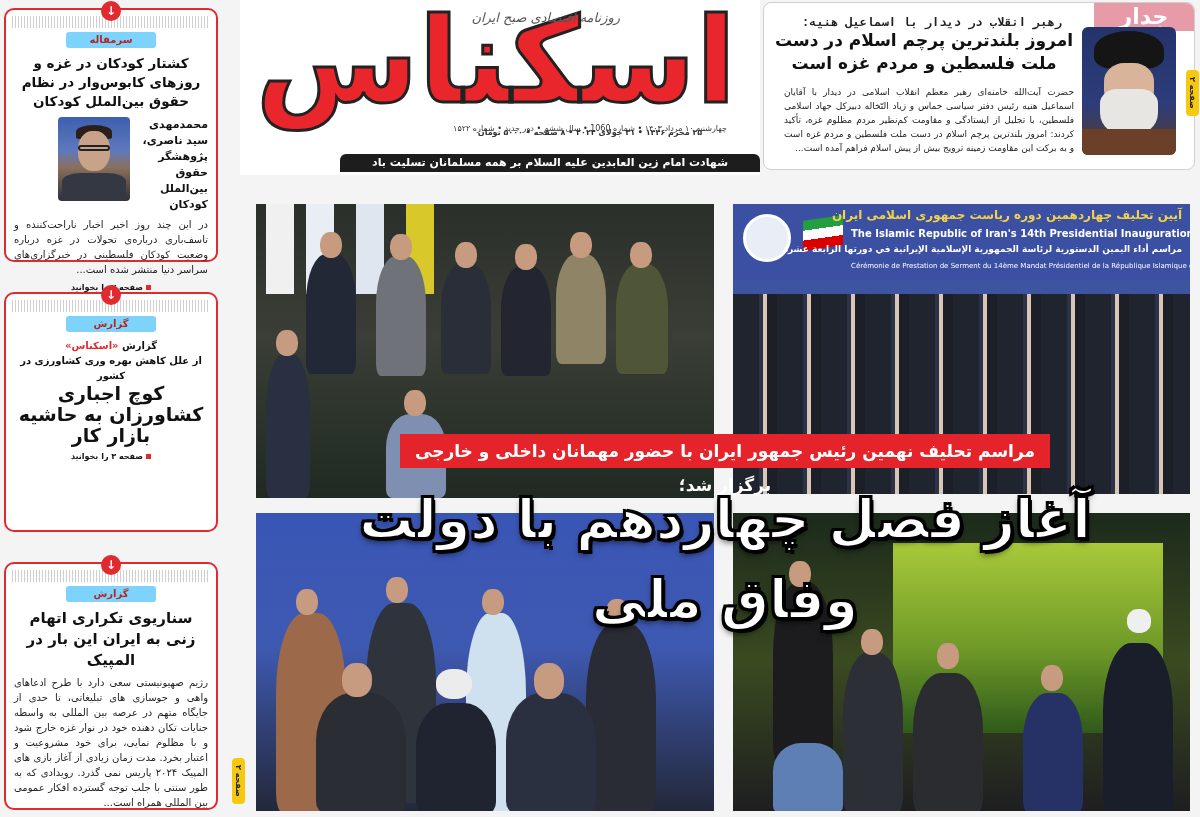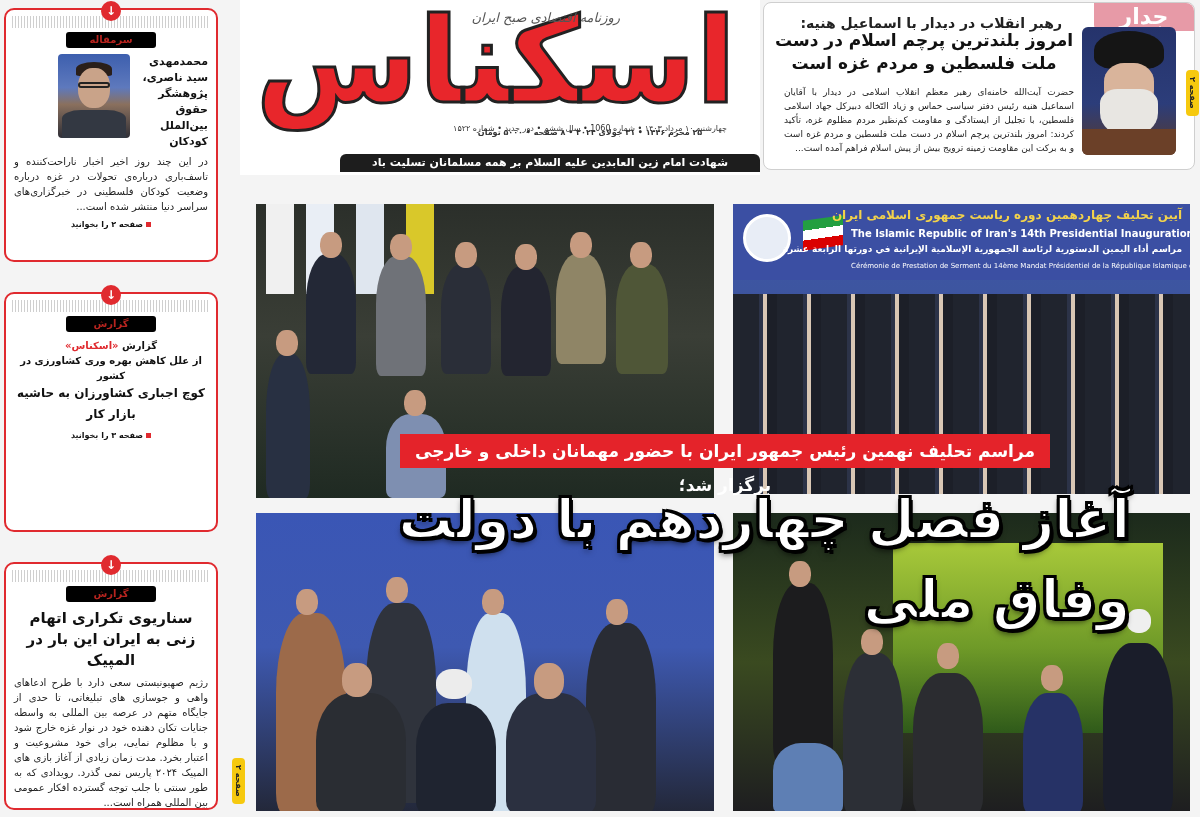--- a/index.html
+++ b/index.html
@@ -16,21 +16,21 @@
     content: ""; position: absolute; left: 6px; right: 6px; top: 6px; height: 12px;
     background: repeating-linear-gradient(90deg, #cfcfcf 0 1px, transparent 1px 3px);
   }
   .box-arrow {
     position: absolute; top: -9px; left: 50%; transform: translateX(-50%);
     width: 20px; height: 20px; border-radius: 50%; background: #e02a2f;
     color: #fff; font-size: 12px; line-height: 20px; text-align: center; font-weight: bold;
   }
   .box-tag {
     display: block; margin: 0 auto 6px auto; width: 90px; height: 16px;
-    background: #000000; border-radius: 3px; text-align: center;
+    background: #7dd3fc; border-radius: 3px; text-align: center;
     font-size: 10px; line-height: 16px; color: #b8241f; font-weight: bold; position: relative;
   }
   .box-title { font-family: "DejaVu Sans", sans-serif; font-weight: bold; text-align: center; font-size: 13.5px; line-height: 19px; color: #111; }
   .box-pre { text-align: center; font-size: 10px; font-weight: bold; line-height: 15px; }
   .box-pre .red { color: #e02a2f; }
   .box-body { font-size: 10px; line-height: 15px; text-align: justify; color: #222; margin-top: 4px; }
   .box-more { text-align: center; font-size: 8px; font-weight: bold; margin-top: 6px; color: #111; }
   .box-more .dot { display: inline-block; width: 5px; height: 5px; background: #e02a2f; margin-left: 3px; vertical-align: middle; }
 
   .author-row { display: flex; flex-direction: row; gap: 6px; margin-top: 6px; padding-left: 44px; }
@@ -79,21 +79,21 @@
     text-align: center; line-height: 28px;
   }
   .lead-portrait {
     position: absolute; right: 18px; top: 24px; width: 94px; height: 128px; border-radius: 6px;
     background: linear-gradient(180deg, #25336b 0%, #2c3d7a 60%, #5a3a2a 100%); overflow: hidden;
   }
   .lead-portrait .turban { position: absolute; left: 12px; top: 4px; width: 70px; height: 38px; border-radius: 50% 50% 30% 30%; background: #151515; }
   .lead-portrait .face { position: absolute; left: 22px; top: 36px; width: 50px; height: 46px; border-radius: 40%; background: #d9b49b; }
   .lead-portrait .beard { position: absolute; left: 18px; top: 62px; width: 58px; height: 48px; border-radius: 30% 30% 50% 50%; background: #e8e6e2; }
   .lead-portrait .robe { position: absolute; left: 0; bottom: 0; width: 94px; height: 26px; background: #6b4028; }
-  .lead-kicker { position: absolute; right: 132px; top: 12px; font-size: 14px; font-weight: bold; color: #222; }
+  .lead-kicker { position: absolute; right: 132px; top: 12px; font-size: 12px; font-weight: bold; color: #222; font-family: Liberation Mono, monospace; }
   .lead-title { position: absolute; right: 120px; top: 26px; width: 300px; text-align: center; font-size: 17px; font-weight: bold; line-height: 23px; color: #111; }
   .lead-body { position: absolute; right: 120px; top: 82px; width: 290px; font-size: 9px; line-height: 14px; text-align: justify; color: #222; }
 
   
   .photo { position: absolute; overflow: hidden; }
   .photo-tl { left: 256px; top: 204px; width: 458px; height: 294px; background: linear-gradient(180deg, #2b2f2a 0%, #3a3e36 45%, #1f2a22 100%); }
   .photo-tr { left: 733px; top: 204px; width: 457px; height: 290px; background: linear-gradient(180deg, #3e57a8 0%, #3d55a0 30%, #2a3666 100%); }
   .photo-bl { left: 256px; top: 513px; width: 458px; height: 298px; background: linear-gradient(180deg, #3a56b5 0%, #3e59b1 45%, #23283a 100%); }
   .photo-br { left: 733px; top: 513px; width: 457px; height: 298px; background: linear-gradient(180deg, #1c2a1c 0%, #3a4a20 50%, #1e1e20 100%); }
 
@@ -111,31 +111,32 @@
 
   .parliament-screen { position: absolute; left: 160px; top: 30px; width: 270px; height: 190px; background: linear-gradient(180deg, #a8c93a 0%, #6f9a28 55%, #2f5a1a 100%); }
 
   
   .sub-headline {
     position: absolute; left: 400px; top: 434px; width: 650px; height: 34px;
     background: #e4232a; color: #fff; font-weight: bold; font-size: 17px; line-height: 34px; text-align: center;
   }
   .main-headline {
     position: absolute; left: 320px; top: 480px; width: 810px; height: 80px;
-    font-size: 54px; font-weight: bold; color: #fff; text-align: right; line-height: 80px;
+    font-size: 54px; font-weight: bold; color: #fff; text-align: center; line-height: 80px;
     -webkit-text-stroke: 2px #000;
     text-shadow: 3px 3px 0 #000, -2px 2px 0 #000, 2px -2px 0 #000, -2px -2px 0 #000, 0 4px 6px rgba(0,0,0,.6);
   }
 </style>
 </head>
 <body>
 
 <div class="side-box" style="top:8px; height:254px;">
   <div class="box-arrow">↓</div>
   <span class="box-tag">سرمقاله</span>
+  <div class="box-title">کشتار کودکان در غزه و روزهای کابوس‌وار در نظام حقوق بین‌الملل کودکان</div>
   <div class="author-row">
     <div class="author-text">
       <div class="author-name">محمدمهدی سید ناصری، پژوهشگر حقوق بین‌الملل کودکان</div>
     </div>
     <div class="author-photo">
       <div class="hair"></div>
         <div class="face"></div>
         <div class="glasses"></div>
         <div class="suit"></div>
     </div>
@@ -145,21 +146,21 @@
 </div>
 
 <div class="side-box" style="top:292px; height:240px;">
   <div class="box-arrow">↓</div>
   <span class="box-tag">گزارش</span>
   <div class="box-pre">
     <span>گزارش</span>
     <span class="red">«اسکناس»</span>
   </div>
   <div class="box-pre">از علل کاهش بهره وری کشاورزی در کشور</div>
-  <div class="box-title" style="font-size:12px; line-height:21px;">کوچ اجباری کشاورزان به حاشیه بازار کار</div>
+  <div class="box-title" style="font-size:19px; line-height:21px;">کوچ اجباری کشاورزان به حاشیه بازار کار</div>
   <div class="box-more"><span class="dot"></span><span>صفحه ۳ را بخوانید</span></div>
 </div>
 
 <div class="side-box" style="top:562px; height:248px;">
   <div class="box-arrow">↓</div>
   <span class="box-tag">گزارش</span>
   <div class="box-title" style="font-size:15px; line-height:21px;">سناریوی تکراری اتهام زنی به ایران این بار در المپیک</div>
   <div class="box-body">رژیم صهیونیستی سعی دارد با طرح ادعاهای واهی و جوسازی های تبلیغاتی، تا حدی از جایگاه متهم در عرصه بین المللی به واسطه جنایات تکان دهنده خود در نوار غزه خارج شود و با مظلوم نمایی، برای خود مشروعیت و اعتبار بخرد. مدت زمان زیادی از آغاز بازی های المپیک ۲۰۲۴ پاریس نمی گذرد. رویدادی که به طور سنتی با جلب توجه گسترده افکار عمومی بین المللی همراه است...</div>
   <div class="box-more"><span>صفحه ۲ را بخوانید</span></div>
 </div>

